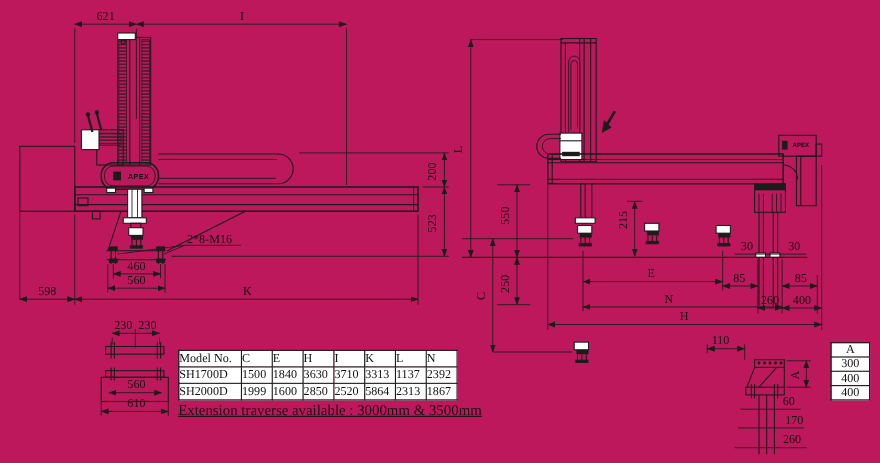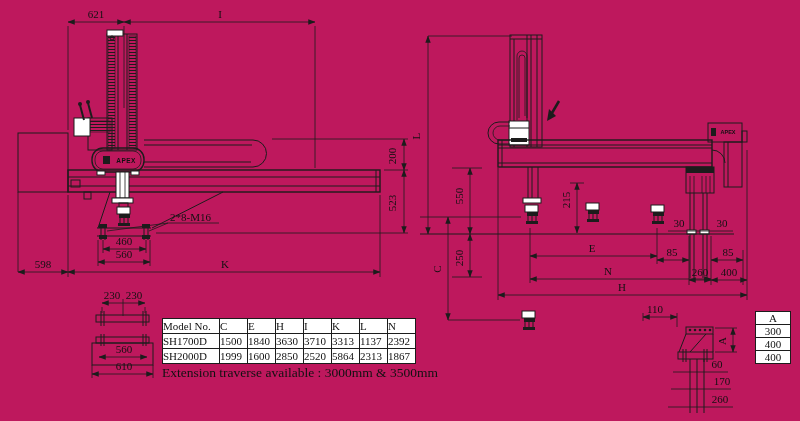--- a/index.html
+++ b/index.html
@@ -17,21 +17,21 @@
   text.logosm{font-family:"Liberation Sans", sans-serif;font-size:5.5px;font-weight:bold;fill:#111;text-anchor:middle;}
   
   .spec{position:absolute;left:162px;top:318px;border-collapse:collapse;table-layout:fixed;}
   .spec td{border:1px solid #1c1c1c;font-size:11px;text-align:left;padding:0;height:14px;
            font-family:Liberation Serif, serif;color:#111;background:#fff;}
   .spec{border:1.5px solid #1c1c1c;}
   .atable{position:absolute;left:755px;top:311px;border-collapse:collapse;table-layout:fixed;}
   .atable td{border:1px solid #1c1c1c;font-size:11px;text-align:center;padding:0;height:11px;width:34px;
              font-family:"Liberation Serif", serif;color:#111;background:#fff;}
   .note{position:absolute;left:162px;top:365px;font-size:13.5px;color:#111;white-space:nowrap;
-        font-family:"Liberation Serif", serif;}
+        font-family:"Liberation Serif", serif;text-decoration:underline;}
 </style>
 </head>
 <body>
 
 <div id="stage">
 
 <svg id="dwg" width="800" height="421" viewBox="0 0 800 421">
   <defs>
     <marker id="arr" viewBox="0 0 8 6" refX="7.5" refY="3" markerWidth="9" markerHeight="7" orient="auto-start-reverse">
       <path d="M0,0 L8,3 L0,6 z" fill="#1c1c1c"></path>

